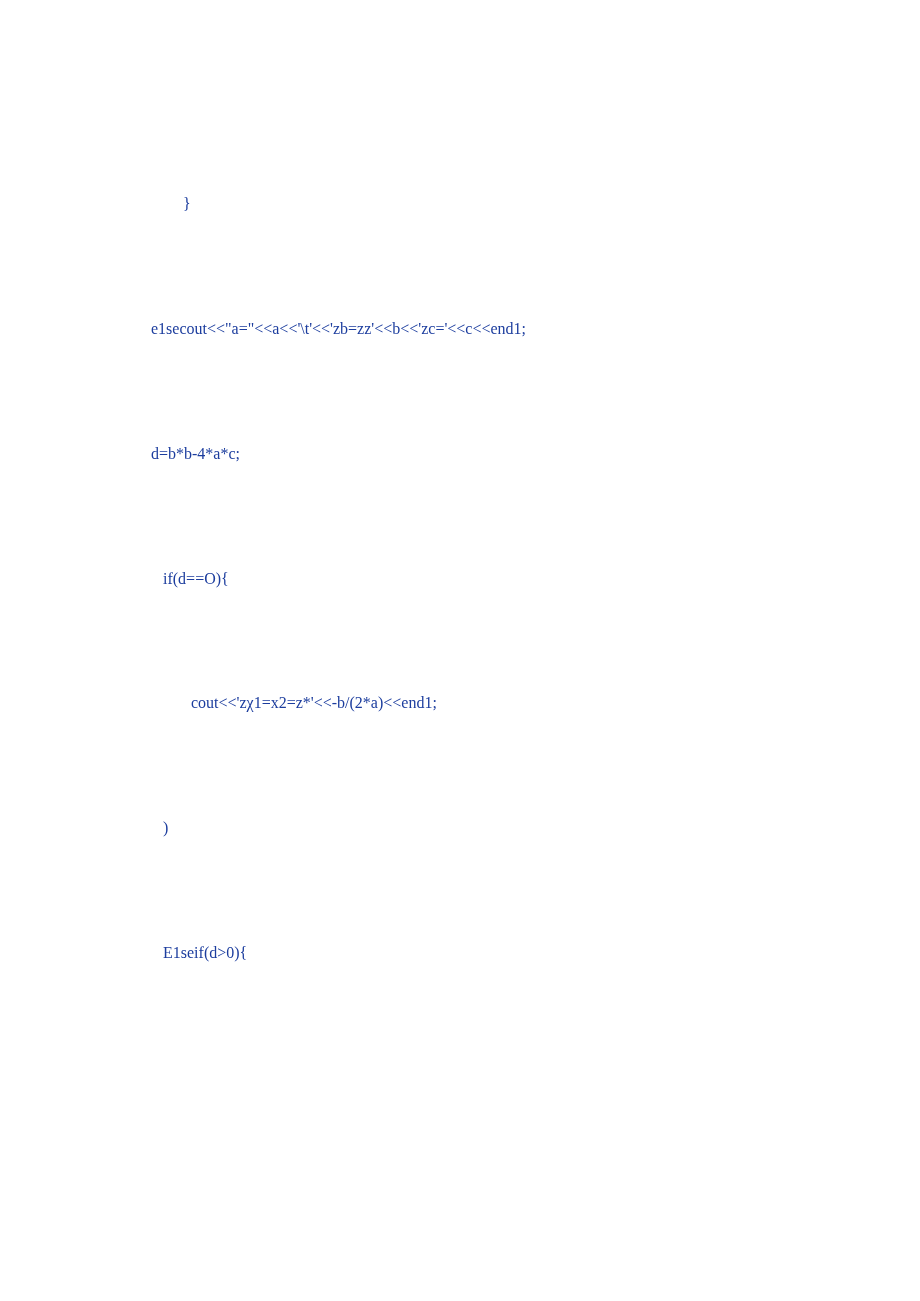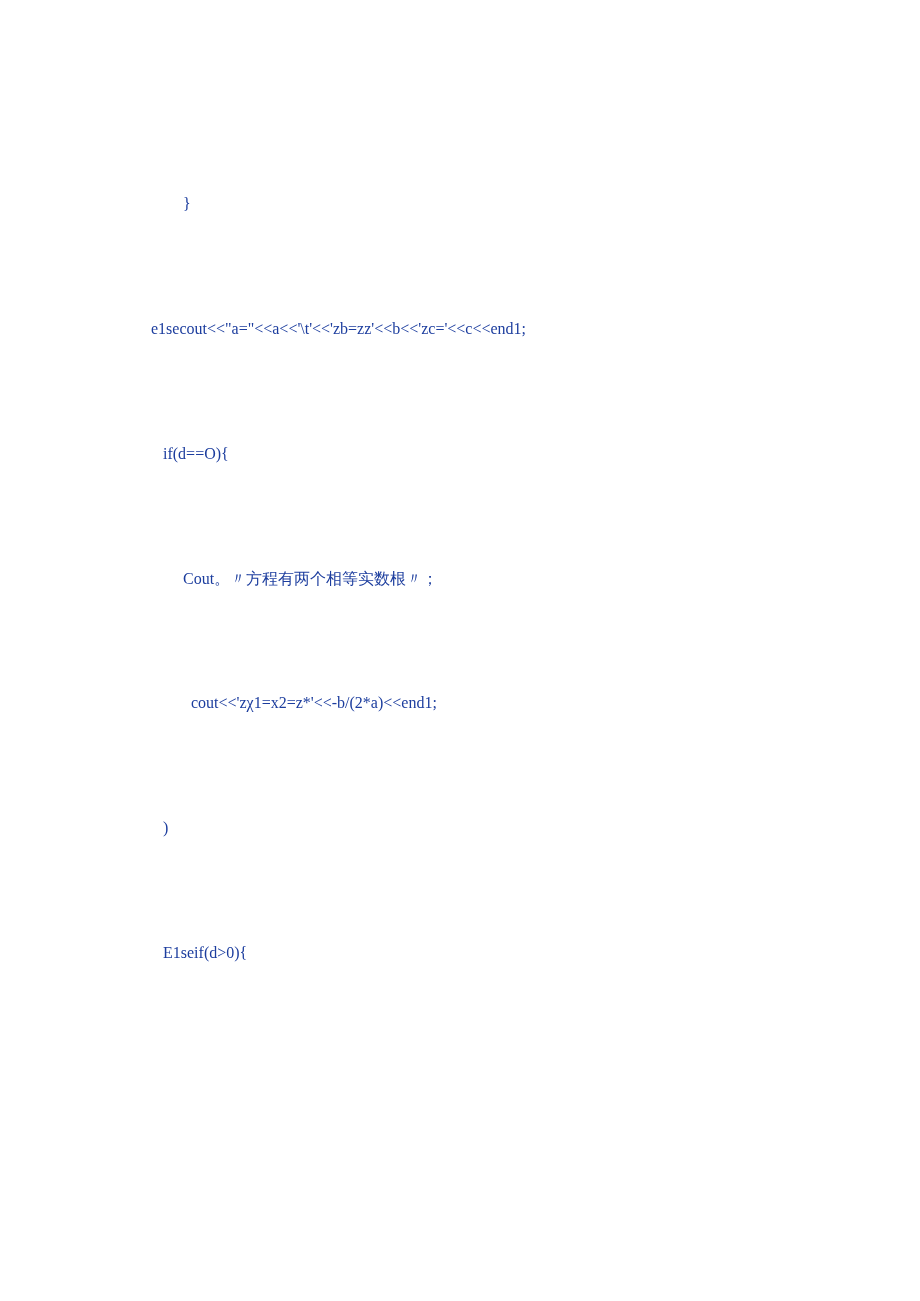--- a/index.html
+++ b/index.html
@@ -19,22 +19,22 @@
     white-space: pre;
     margin-bottom: 40px;
   }
 </style>
 </head>
 <body>
 
 <div class="code">
   <div>            }</div>
   <div>    e1secout&lt;&lt;"a="&lt;&lt;a&lt;&lt;'\t'&lt;&lt;'zb=zz'&lt;&lt;b&lt;&lt;'zc='&lt;&lt;c&lt;&lt;end1;</div>
+  <div>    d=b*b-4*a*c;</div>
   <div>       if(d==O){</div>
-  <div>            Cout。〃方程有两个相等实数根〃；</div>
   <div>              cout&lt;&lt;'zχ1=x2=z*'&lt;&lt;-b/(2*a)&lt;&lt;end1;</div>
   <div>       )</div>
   <div>       E1seif(d&gt;0){</div>
   
   
   
   
   
   
   

